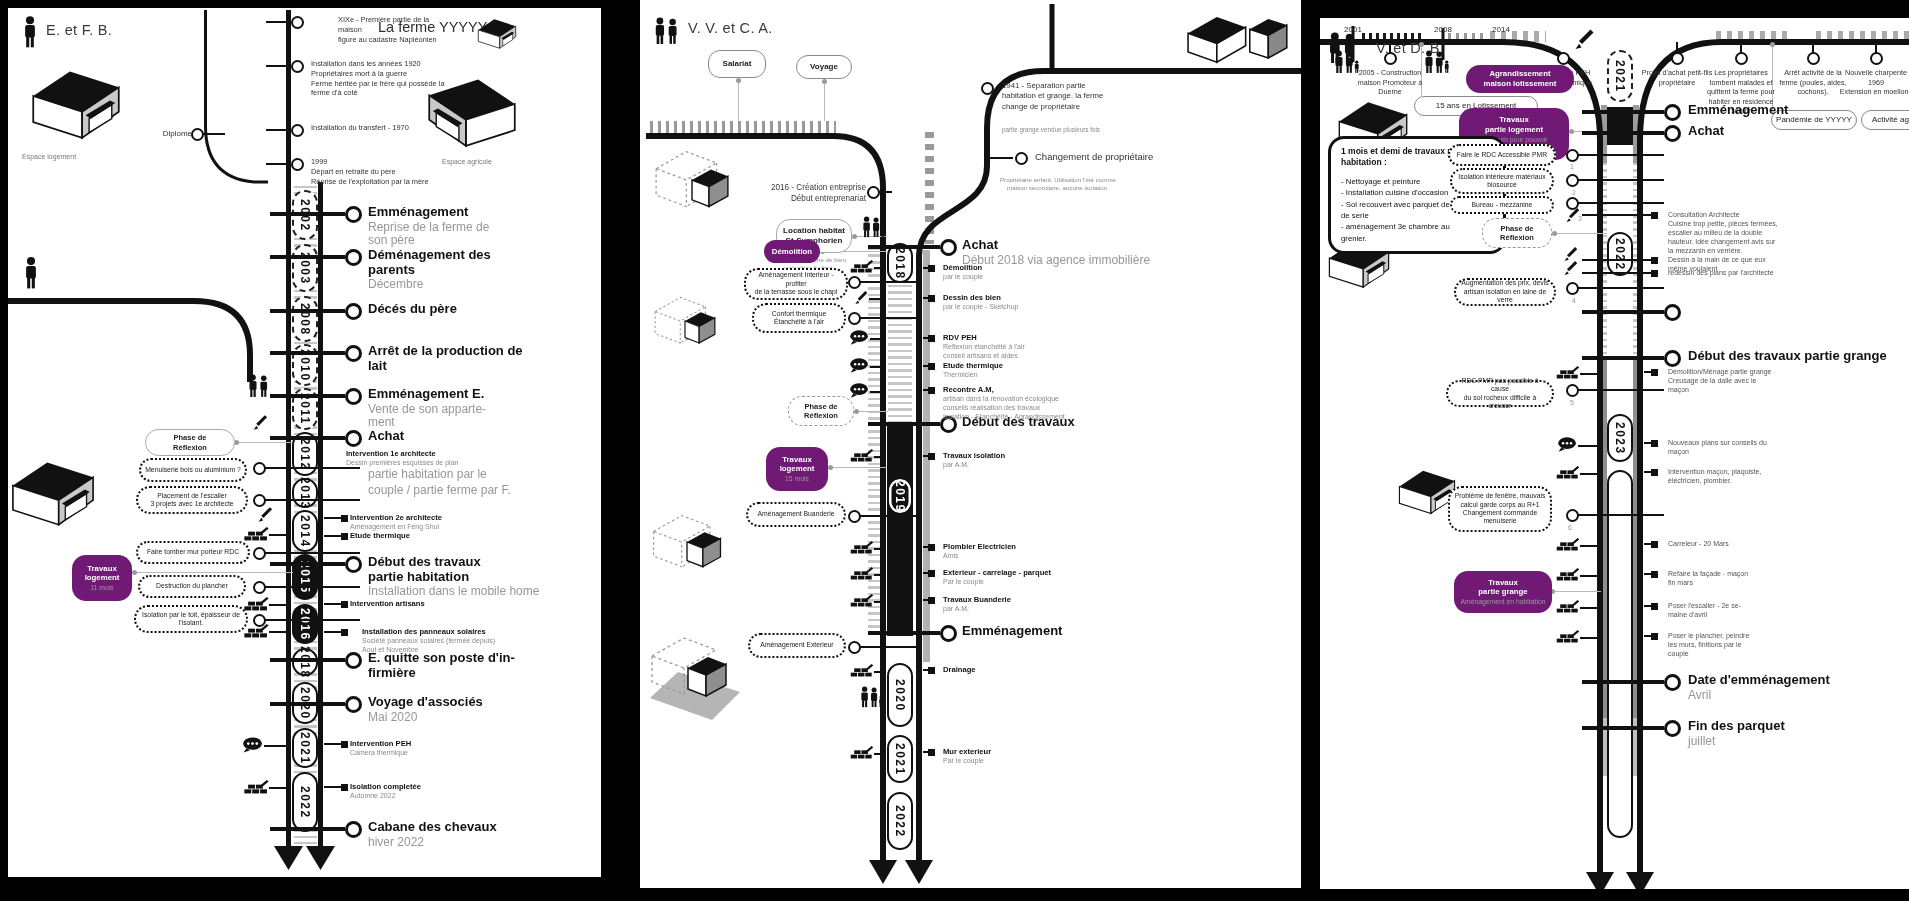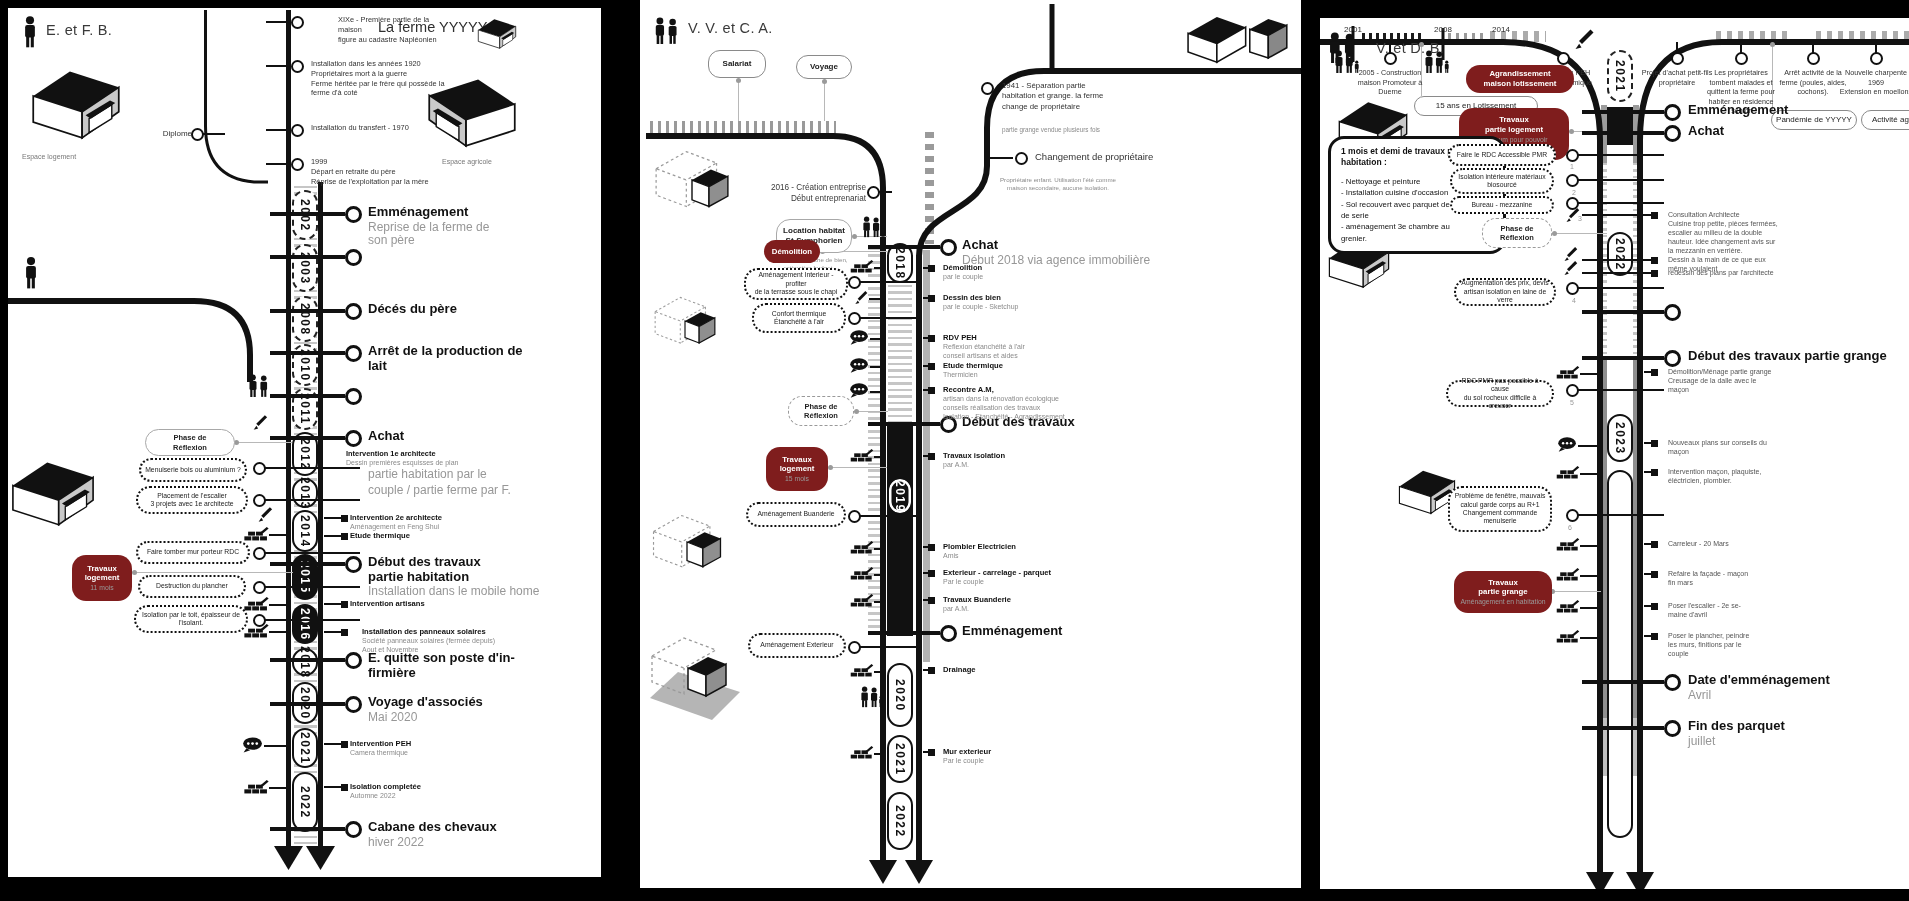--- a/index.html
+++ b/index.html
@@ -41,21 +41,21 @@
   .txt{position:absolute;z-index:5;white-space:pre-line;line-height:1.3}
   .ic{position:absolute;z-index:5}
   .bb{position:absolute;z-index:6;box-sizing:border-box;display:flex;flex-direction:column;align-items:center;justify-content:center;
       text-align:center;background:#fff;line-height:1.25;padding:2px 4px}
   .bb .tt{white-space:pre-line}
   .bb .ss{white-space:pre-line}
   .bb-dotted{border:2px dotted #111;border-radius:14px;font-size:6.8px;color:#222}
   .bb-outline{border:1.5px solid #a8a8a8;border-radius:14px;font-weight:700;color:#222;font-size:7.5px}
   .bb-dashedoutline{border:1.3px dashed #999;border-radius:14px;font-weight:700;color:#222;font-size:7.5px}
   .bb-plain{border:1.6px solid #8a8a8a;border-radius:12px;font-size:8px;color:#222}
-  .bb-black{background:#7f1d1d;color:#fff;border-radius:14px;font-size:7.8px;font-weight:700}
+  .bb-black{background:#701a75;color:#fff;border-radius:14px;font-size:7.8px;font-weight:700}
   .bb-black .ss{color:#9a9a9a;font-weight:400;font-size:6.8px;margin-top:1px}
   .bb-blackbox{background:#fff;border:3px solid #111;border-radius:16px;align-items:flex-start;text-align:left;padding:10px;color:#111}
   .bb-blackbox .tt{font-weight:700;font-size:8.5px;line-height:1.3}
   .bb-blackbox .ss{font-size:7.8px;margin-top:8px;line-height:1.45}
 </style>
 </head>
 <body>
 
 <section class="panel" id="panel-0" style="left:8px;top:8px;width:593px;height:869px">
   <svg class="skel" width="593" height="869" viewBox="0 0 593 869">
@@ -198,33 +198,43 @@
       <div class="txt" style="left: 136px; top: 121px; font-size: 8px; color: rgb(51, 51, 51); width: 48px; text-align: right;">Diplome</div>
       <div class="ln" style="left: 262px; top: 204.3px; width: 75px; height: 3.4px;"></div>
       <div class="nd nd-m" style="left: 336.5px; top: 197.5px;"></div>
       <div class="evt" style="left: 360px; top: 197px; width: 175px;">
         <div class="et">Emménagement</div>
         <div class="es">Reprise de la ferme de
 son père</div>
       </div>
       <div class="ln" style="left: 262px; top: 247.3px; width: 75px; height: 3.4px;"></div>
       <div class="nd nd-m" style="left: 336.5px; top: 240.5px;"></div>
+      <div class="evt" style="left: 360px; top: 240px; width: 175px;">
+        <div class="et">Déménagement des
+parents</div>
+        <div class="es">Décembre</div>
+      </div>
       <div class="ln" style="left: 262px; top: 301.3px; width: 75px; height: 3.4px;"></div>
       <div class="nd nd-m" style="left: 336.5px; top: 294.5px;"></div>
       <div class="evt" style="left: 360px; top: 294px; width: 175px;">
         <div class="et">Décés du père</div>
       </div>
       <div class="ln" style="left: 262px; top: 343.3px; width: 75px; height: 3.4px;"></div>
       <div class="nd nd-m" style="left: 336.5px; top: 336.5px;"></div>
       <div class="evt" style="left: 360px; top: 336px; width: 175px;">
         <div class="et">Arrêt de la production de
 lait</div>
       </div>
       <div class="ln" style="left: 262px; top: 386.3px; width: 75px; height: 3.4px;"></div>
       <div class="nd nd-m" style="left: 336.5px; top: 379.5px;"></div>
+      <div class="evt" style="left: 360px; top: 379px; width: 175px;">
+        <div class="et">Emménagement E.</div>
+        <div class="es">Vente de son apparte-
+ment</div>
+      </div>
       <div class="ln" style="left: 262px; top: 428.3px; width: 75px; height: 3.4px;"></div>
       <div class="nd nd-m" style="left: 336.5px; top: 421.5px;"></div>
       <div class="evt" style="left: 360px; top: 421px; width: 175px;">
         <div class="et">Achat</div>
       </div>
       <div class="txt" style="left: 338px; top: 441px; font-size: 7.4px; color: rgb(17, 17, 17); font-weight: 700;">Intervention 1e architecte</div>
       <div class="txt" style="left: 338px; top: 450px; font-size: 7px; color: rgb(138, 138, 138);">Dessin premières esquisses de plan</div>
       <div class="txt" style="left: 360px; top: 459px; font-size: 12px; color: rgb(151, 151, 151);">partie habitation par le
 couple / partie ferme par F.</div>
       <div class="ln" style="left: 316px; top: 509px; width: 17px; height: 2px;"></div>

